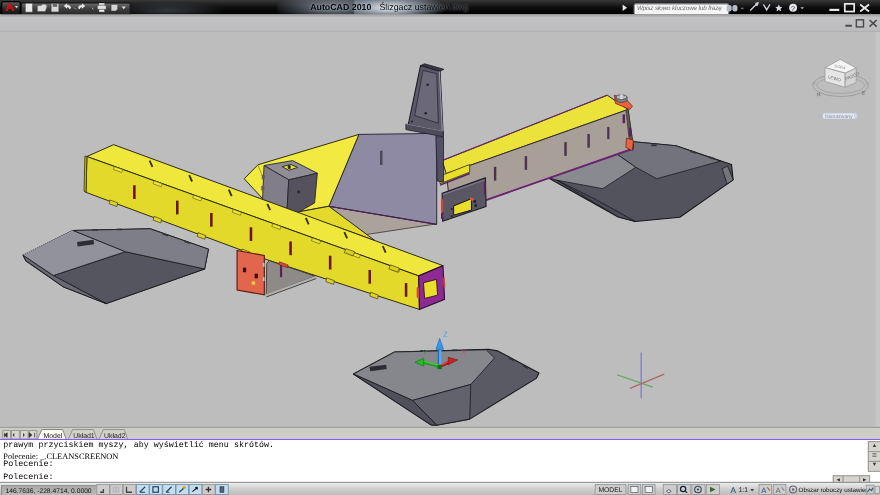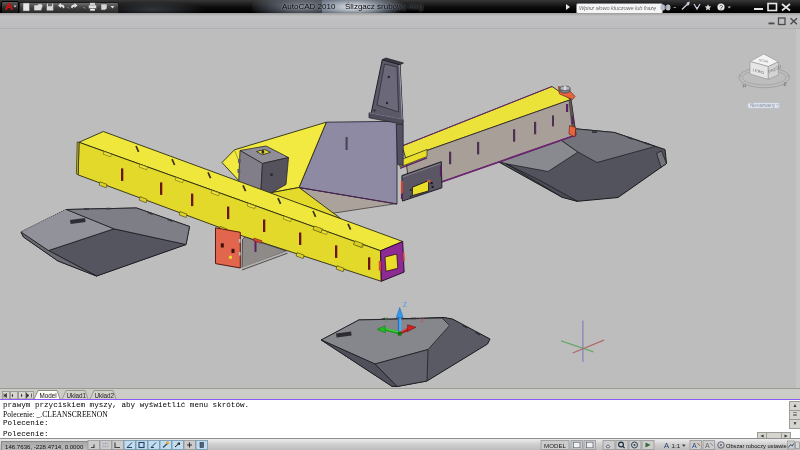--- a/index.html
+++ b/index.html
@@ -224,22 +224,22 @@
 <path d="M64.5,7.5 q0,-3 -3.5,-3 l0,-1.5 l-3,2.5 l3,2.5 l0,-1.5 q2,0 2,2 Z" fill="#e4e4e4"></path>
 <path d="M67.5,7 l1.5,1.5" stroke="#bbb" stroke-width="0.8"></path>
 <path d="M71,7.5 q0,-3 3.5,-3 l0,-1.5 l3,2.5 l-3,2.5 l0,-1.5 q-2,0 -2,2 Z" fill="#e4e4e4"></path>
 <path d="M83.5,7 l1.5,1.5" stroke="#bbb" stroke-width="0.8"></path>
 <rect x="88.5" y="5" width="8" height="3.5" rx="0.6" fill="#e0e0e0" stroke="#444" stroke-width="0.5"></rect>
 <rect x="90" y="2.8" width="5" height="2.2" fill="#cfcfcf"></rect>
 <rect x="90" y="8.5" width="5" height="2.4" fill="#f2f2f2" stroke="#555" stroke-width="0.4"></rect>
 <path d="M101,4 l6,0 l0,4.5 l-2,1.5 l-4,0 Z" fill="#d6d6d6" stroke="#444" stroke-width="0.5"></path>
 <path d="M110.5,6 l4,0 l-2,2.5 Z" fill="#dddddd"></path>
 </svg>
-  <div class="abs ttxt" style="left:282px;">AutoCAD 2010</div>
-  <div class="abs ttxt" style="left:345px;">Ślizgacz śrubowy.dwg</div>
+  <div class="abs ttxt" style="left:282px;font-weight:bold;">AutoCAD 2010</div>
+  <div class="abs ttxt" style="left:345px;">Ślizgacz ustawień.dwg</div>
   <div class="abs" id="srchbox">Wpisz słowo kluczowe lub frazę</div>
   <svg class="abs" style="left:560px;top:0;" width="240" height="13" viewBox="0 0 240 13">
 <path d="M6,4 l0,6 l4,-3 Z" fill="#e8e8e8"></path>
 <rect x="100.5" y="4.5" width="4.6" height="6" rx="2" fill="#b8bcc6"></rect>
 <rect x="105.8" y="4.5" width="4.6" height="6" rx="2" fill="#b8bcc6"></rect>
 <rect x="104.5" y="6" width="2" height="3" fill="#7d828e"></rect>
 <path d="M113.5,7.5 l2.5,0" stroke="#9aa" stroke-width="0.8"></path>
 <path d="M122,9.5 l4.5,-4.5 m0,0 l2,-0.5 l0.5,-2 l-1.5,0.5 l-0.5,1.5" stroke="#ccd" stroke-width="1.3" fill="none"></path>
 <path d="M134,4 l3,5 l3,-5 m-3,5 l0,-2" stroke="#ccd" stroke-width="1.2" fill="none"></path>
 <path d="M148,4.2 l1,2 l2.2,0.3 l-1.6,1.5 l0.4,2.2 l-2,-1 l-2,1 l0.4,-2.2 l-1.6,-1.5 l2.2,-0.3 Z" fill="#d8d8e0"></path>

